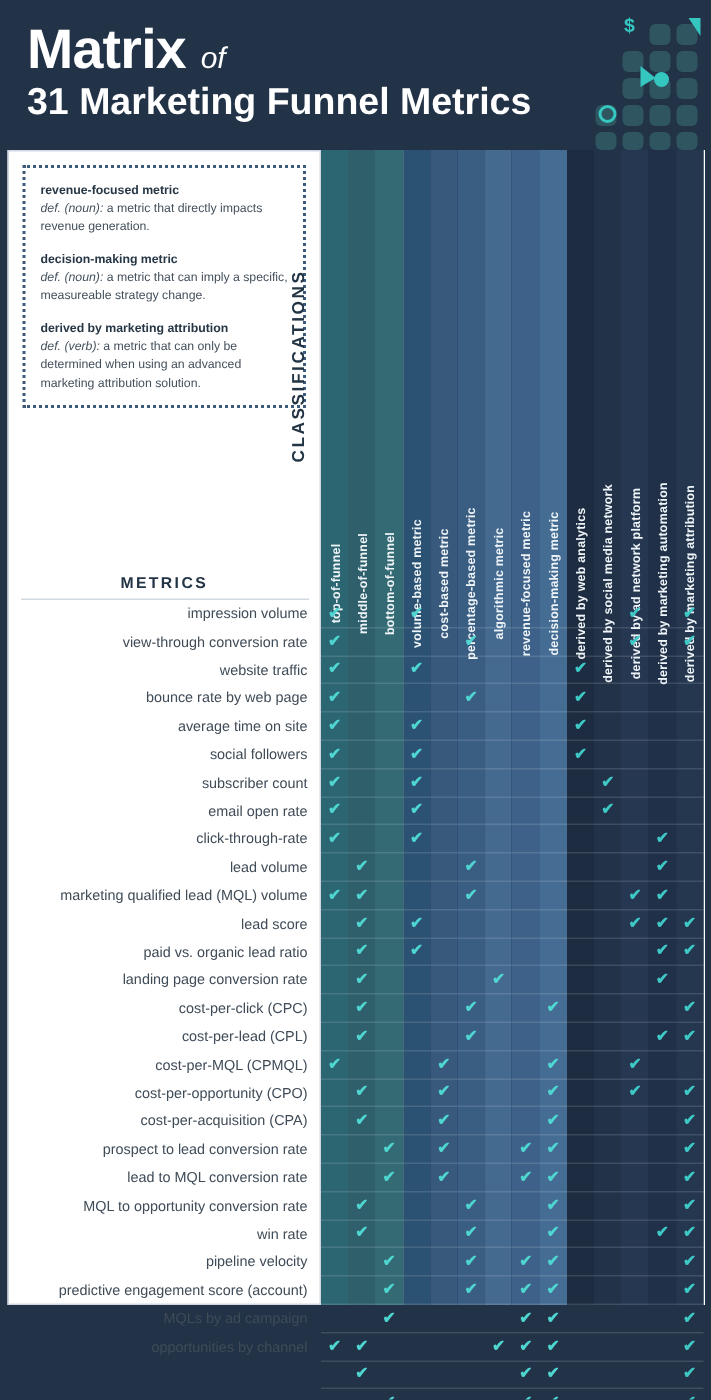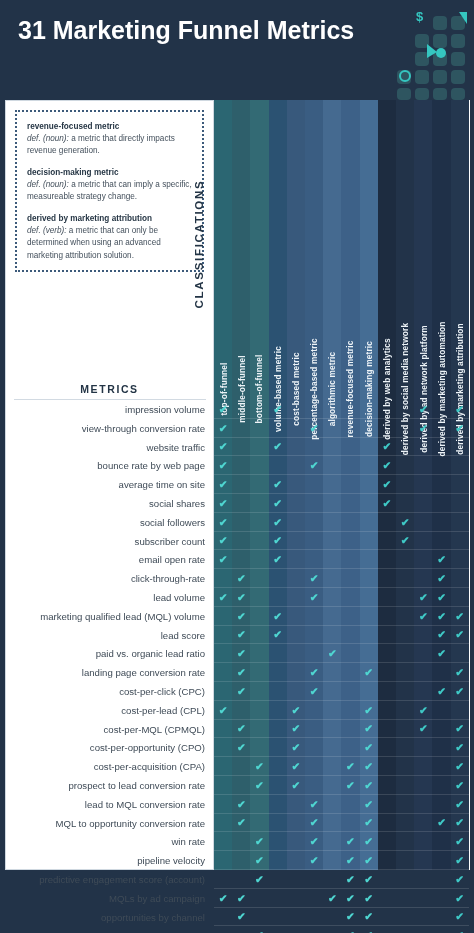--- a/index.html
+++ b/index.html
@@ -245,20 +245,21 @@
     letter-spacing: -0.3px;
     font-weight: normal;
   }
 </style>
 </head>
 <body>
 
 <div id="root">
 
   <div class="header">
+    <div class="title-line1"><span>Matrix</span> <span class="title-of">of</span></div>
     <div class="title-line2">31 Marketing Funnel Metrics</div>
     <svg class="deco" viewBox="0 0 95 96">
       <g fill="#2e5560">
         <rect x="40" y="66" width="14" height="14" rx="4"></rect>
         <rect x="40" y="48" width="14" height="14" rx="4"></rect>
         <rect x="40" y="30" width="14" height="14" rx="4"></rect>
         <rect x="58" y="66" width="14" height="14" rx="4"></rect>
         <rect x="58" y="48" width="14" height="14" rx="4"></rect>
         <rect x="58" y="30" width="14" height="14" rx="4"></rect>
         <rect x="58" y="12" width="14" height="14" rx="4"></rect>
@@ -307,21 +308,20 @@
 
       <div class="metrics-head">METRICS</div>
       <div class="metrics-sep"></div>
 
       <div class="metric-list" id="metric-list">
           <div class="metric-row">impression volume</div>
           <div class="metric-row">view-through conversion rate</div>
           <div class="metric-row">website traffic</div>
           <div class="metric-row">bounce rate by web page</div>
           <div class="metric-row">average time on site</div>
-          <div class="metric-row">social shares</div>
           <div class="metric-row">social followers</div>
           <div class="metric-row">subscriber count</div>
           <div class="metric-row">email open rate</div>
           <div class="metric-row">click-through-rate</div>
           <div class="metric-row">lead volume</div>
           <div class="metric-row">marketing qualified lead (MQL) volume</div>
           <div class="metric-row">lead score</div>
           <div class="metric-row">paid vs. organic lead ratio</div>
           <div class="metric-row">landing page conversion rate</div>
           <div class="metric-row">cost-per-click (CPC)</div>

